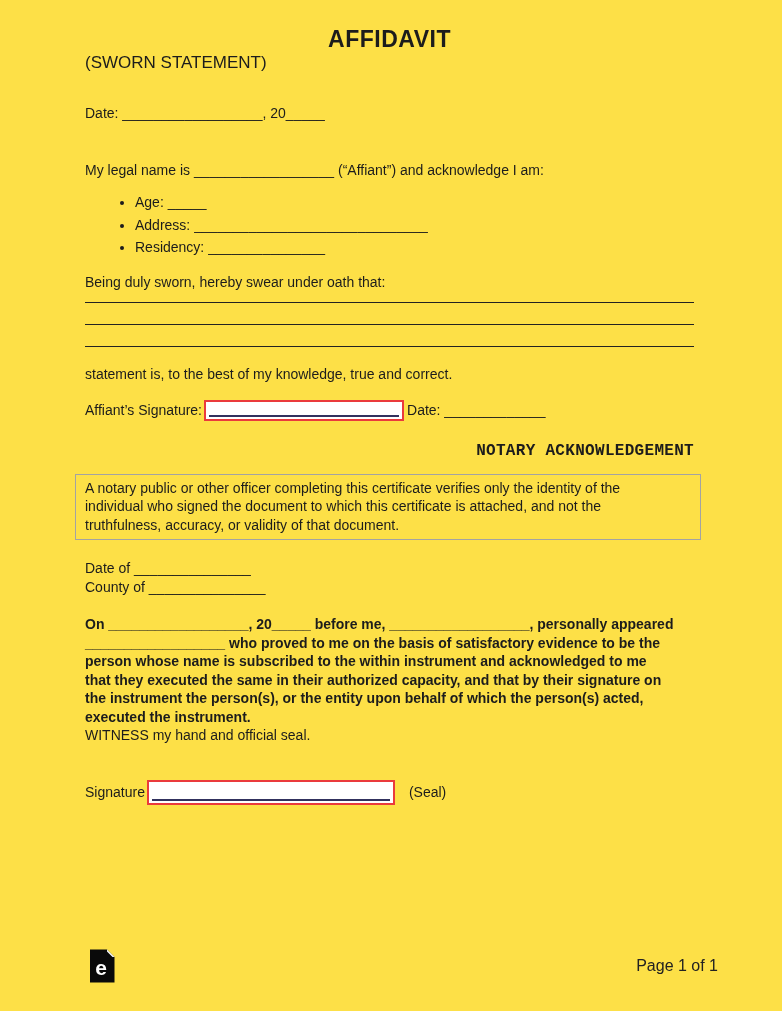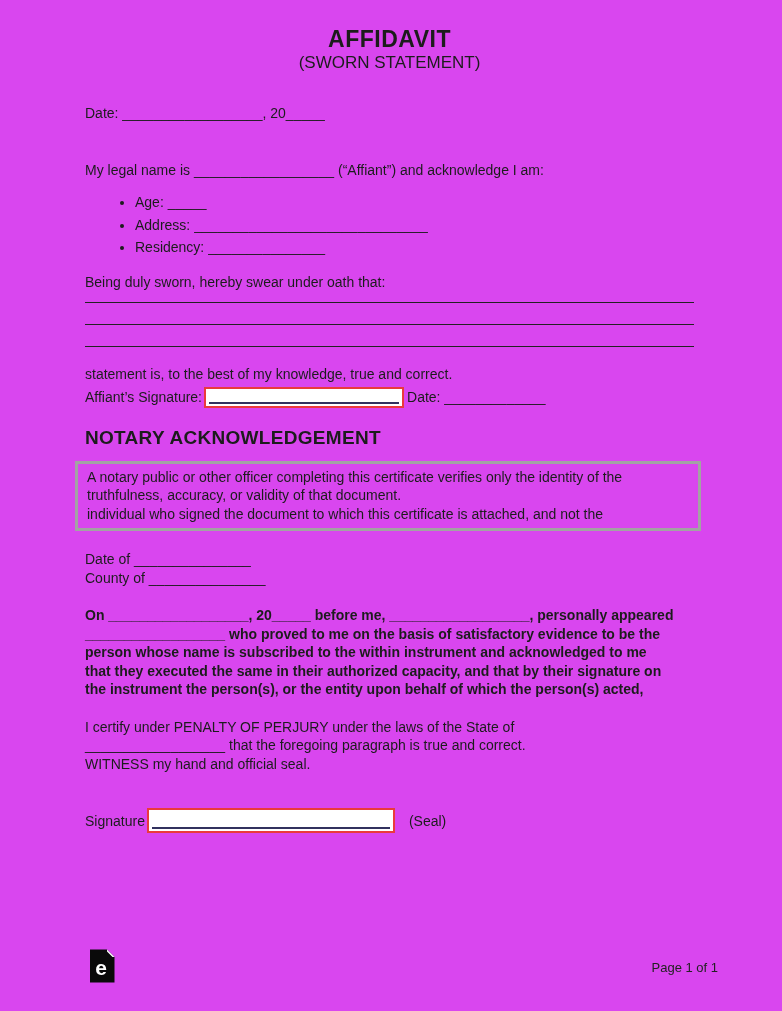--- a/index.html
+++ b/index.html
@@ -1,37 +1,36 @@
 <!DOCTYPE html>
 <html><head>
 <meta charset="utf-8">
 <style>
   * { margin: 0; padding: 0; box-sizing: border-box; }
   html, body { background: #ffffff; }
   .page {
     position: relative;
     width: 782px;
     height: 1011px;
-    background: #d946ef;
+    background: #fde047;
     font-family: "Liberation Sans", "DejaVu Sans", sans-serif;
     color: #1c1c1c;
     overflow: hidden;
   }
   .content {
     padding: 26px 88px 0 85px;
   }
   .doc-title {
     text-align: center;
     font-size: 23px;
     font-weight: bold;
     line-height: 26px;
     letter-spacing: 0.5px;
   }
   .doc-subtitle {
-    text-align: center;
     font-size: 17px;
     line-height: 22px;
   }
   .doc-line {
     font-size: 14px;
     line-height: 18.5px;
     white-space: nowrap;
   }
   .para .doc-line { white-space: normal; }
   .date-line { margin-top: 30px; }
@@ -47,71 +46,72 @@
   }
   .sworn-intro { margin-top: 14px; }
   .write-lines { margin-top: 0; }
   .write-line {
     height: 22px;
     border-bottom: 1.5px solid #222222;
   }
   .write-line:first-child { height: 12px; }
   .perjury-para { margin-top: 18px; }
   .sig-row {
-    margin-top: 3px;
+    margin-top: 16px;
     display: flex;
     align-items: center;
     font-size: 14px;
   }
   .sig-field {
     position: relative;
     width: 200px;
     height: 21px;
     border: 2px solid #ea3a3c;
     margin-left: 2px;
     background: #ffffff;
   }
   .sig-underline {
     position: absolute;
     left: 3px; right: 3px; bottom: 2px;
     border-bottom: 2px solid #31315e;
   }
   .sig-date { margin-left: 3px; }
   .notary-heading {
     margin-top: 20px;
-    text-align: left;
-    font-size: 19px;
+    text-align: right;
+    font-size: 16px;
     font-weight: bold;
     line-height: 20px;
     letter-spacing: 0.3px;
+    font-family: Liberation Mono, monospace;
   }
   .notice-box {
     margin: 13px -7px 0 -10px;
-    border: 3px solid #a3a3a3;
+    border: 1px solid #a3a3a3;
     padding: 4px 9px 5px 9px;
   }
   .state-line { margin-top: 19px; }
   .ack-para { margin-top: 19px; font-weight: bold; }
   .certify-para { margin-top: 19px; }
   .witness-line { }
   .seal-row { margin-top: 35px; text-align: center; }
   .seal-row .sig-field { width: 248px; height: 25px; }
   .seal-label { margin-left: 14px; }
   .footer-logo {
     position: absolute;
     left: 88px;
     bottom: 27px;
     width: 28px;
     height: 36px;
   }
   .footer-page {
     position: absolute;
     right: 64px;
     bottom: 36px;
-    font-size: 13px;
+    font-size: 16px;
     color: #222222;
   }
 </style>
 </head>
 <body>
 
 <div class="page">
   <div class="content">
 
     <div class="doc-title">AFFIDAVIT</div>
@@ -144,39 +144,36 @@
       <span class="sig-field">
         <span class="sig-underline"></span>
       </span>
       <span class="sig-date">Date: _____________</span>
     </div>
 
     <div class="notary-heading">NOTARY ACKNOWLEDGEMENT</div>
 
     <div class="notice-box">
       <div class="doc-line">A notary public or other officer completing this certificate verifies only the identity of the</div>
+      <div class="doc-line">individual who signed the document to which this certificate is attached, and not the</div>
       <div class="doc-line">truthfulness, accuracy, or validity of that document.</div>
-      <div class="doc-line">individual who signed the document to which this certificate is attached, and not the</div>
     </div>
 
     <div class="doc-line state-line">Date of _______________</div>
     <div class="doc-line">County of _______________</div>
 
     <div class="para ack-para">
       <div class="doc-line">On __________________, 20_____ before me, __________________, personally appeared</div>
       <div class="doc-line">__________________ who proved to me on the basis of satisfactory evidence to be the</div>
       <div class="doc-line">person whose name is subscribed to the within instrument and acknowledged to me</div>
       <div class="doc-line">that they executed the same in their authorized capacity, and that by their signature on</div>
       <div class="doc-line">the instrument the person(s), or the entity upon behalf of which the person(s) acted,</div>
+      <div class="doc-line">executed the instrument.</div>
     </div>
 
-    <div class="para certify-para">
-      <div class="doc-line">I certify under PENALTY OF PERJURY under the laws of the State of</div>
-      <div class="doc-line">__________________ that the foregoing paragraph is true and correct.</div>
-    </div>
 
     <div class="doc-line witness-line">WITNESS my hand and official seal.</div>
 
     <div class="sig-row seal-row">
       <span>Signature</span>
       <span class="sig-field">
         <span class="sig-underline"></span>
       </span>
       <span class="seal-label">(Seal)</span>
     </div>

